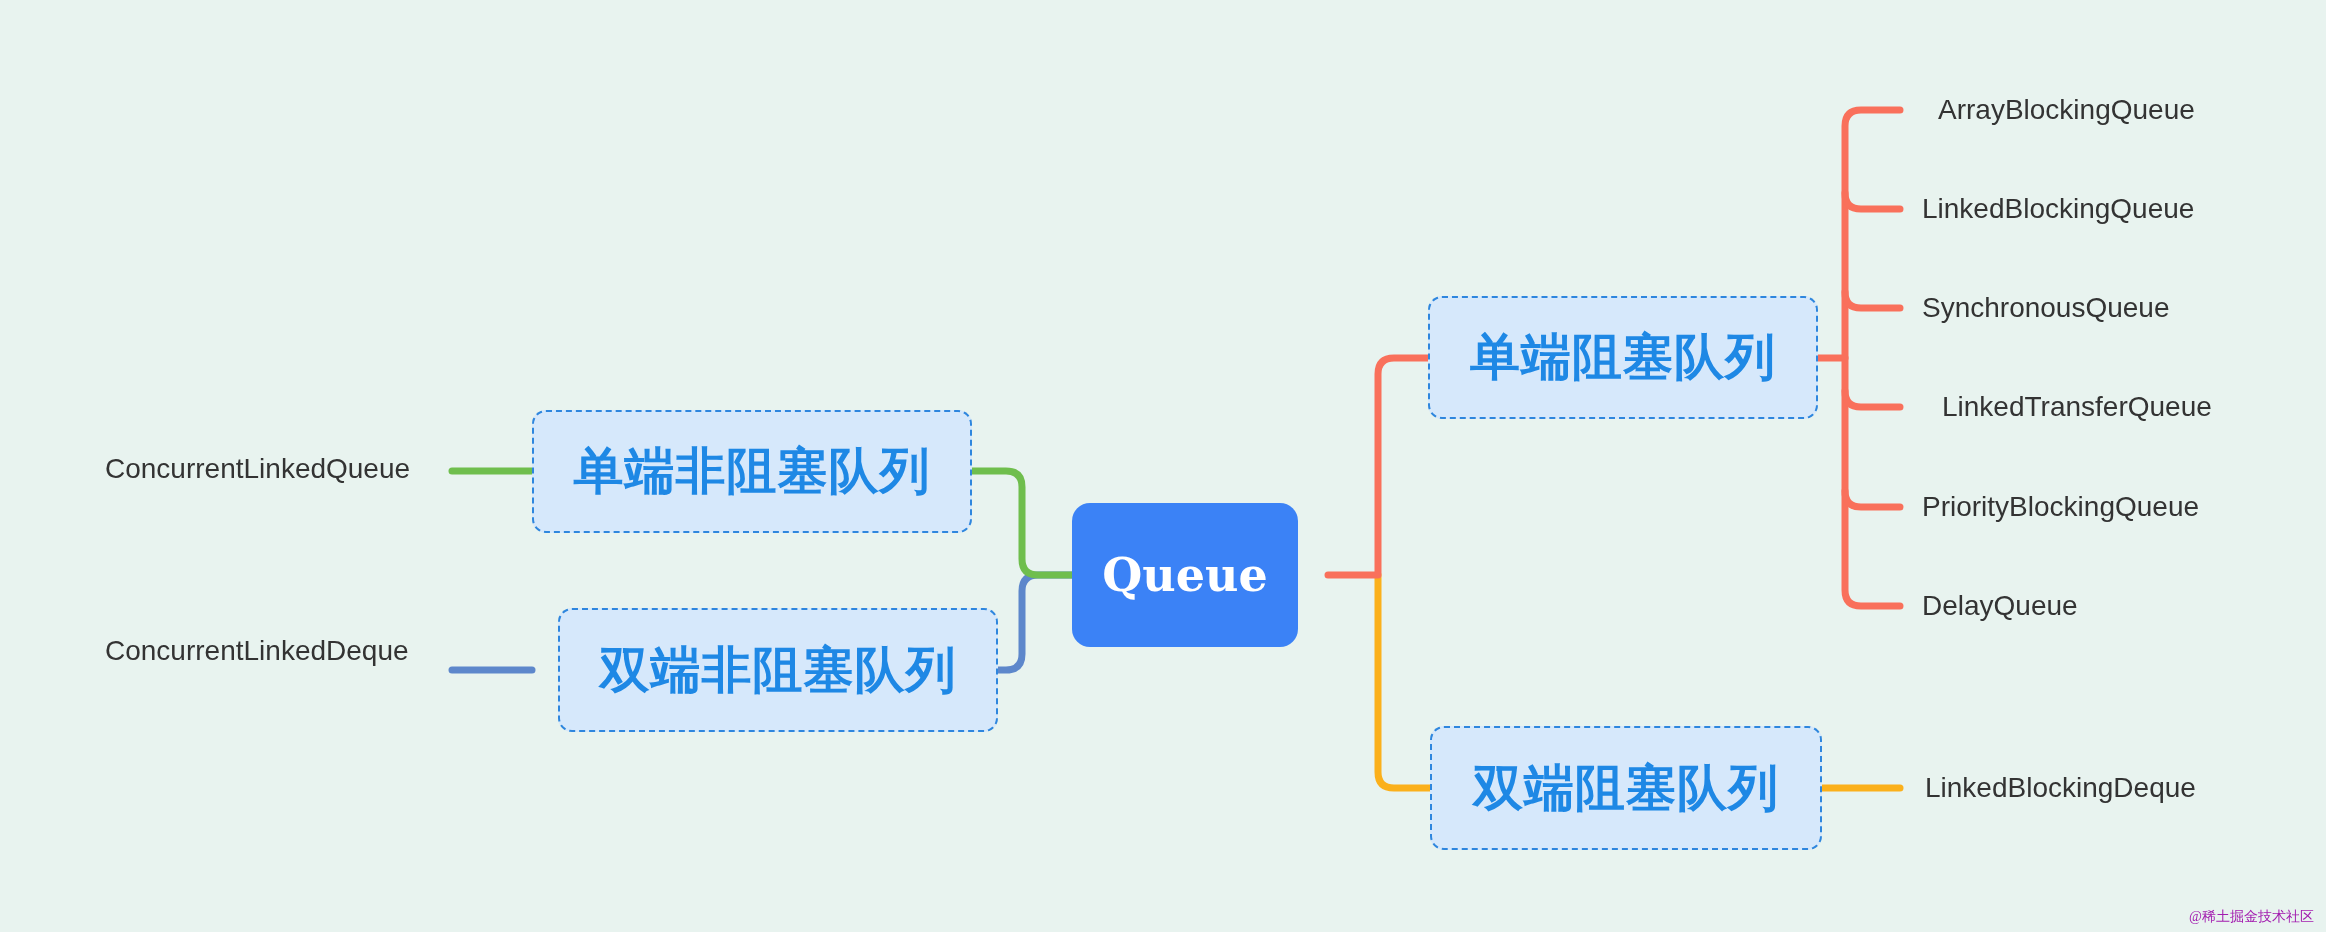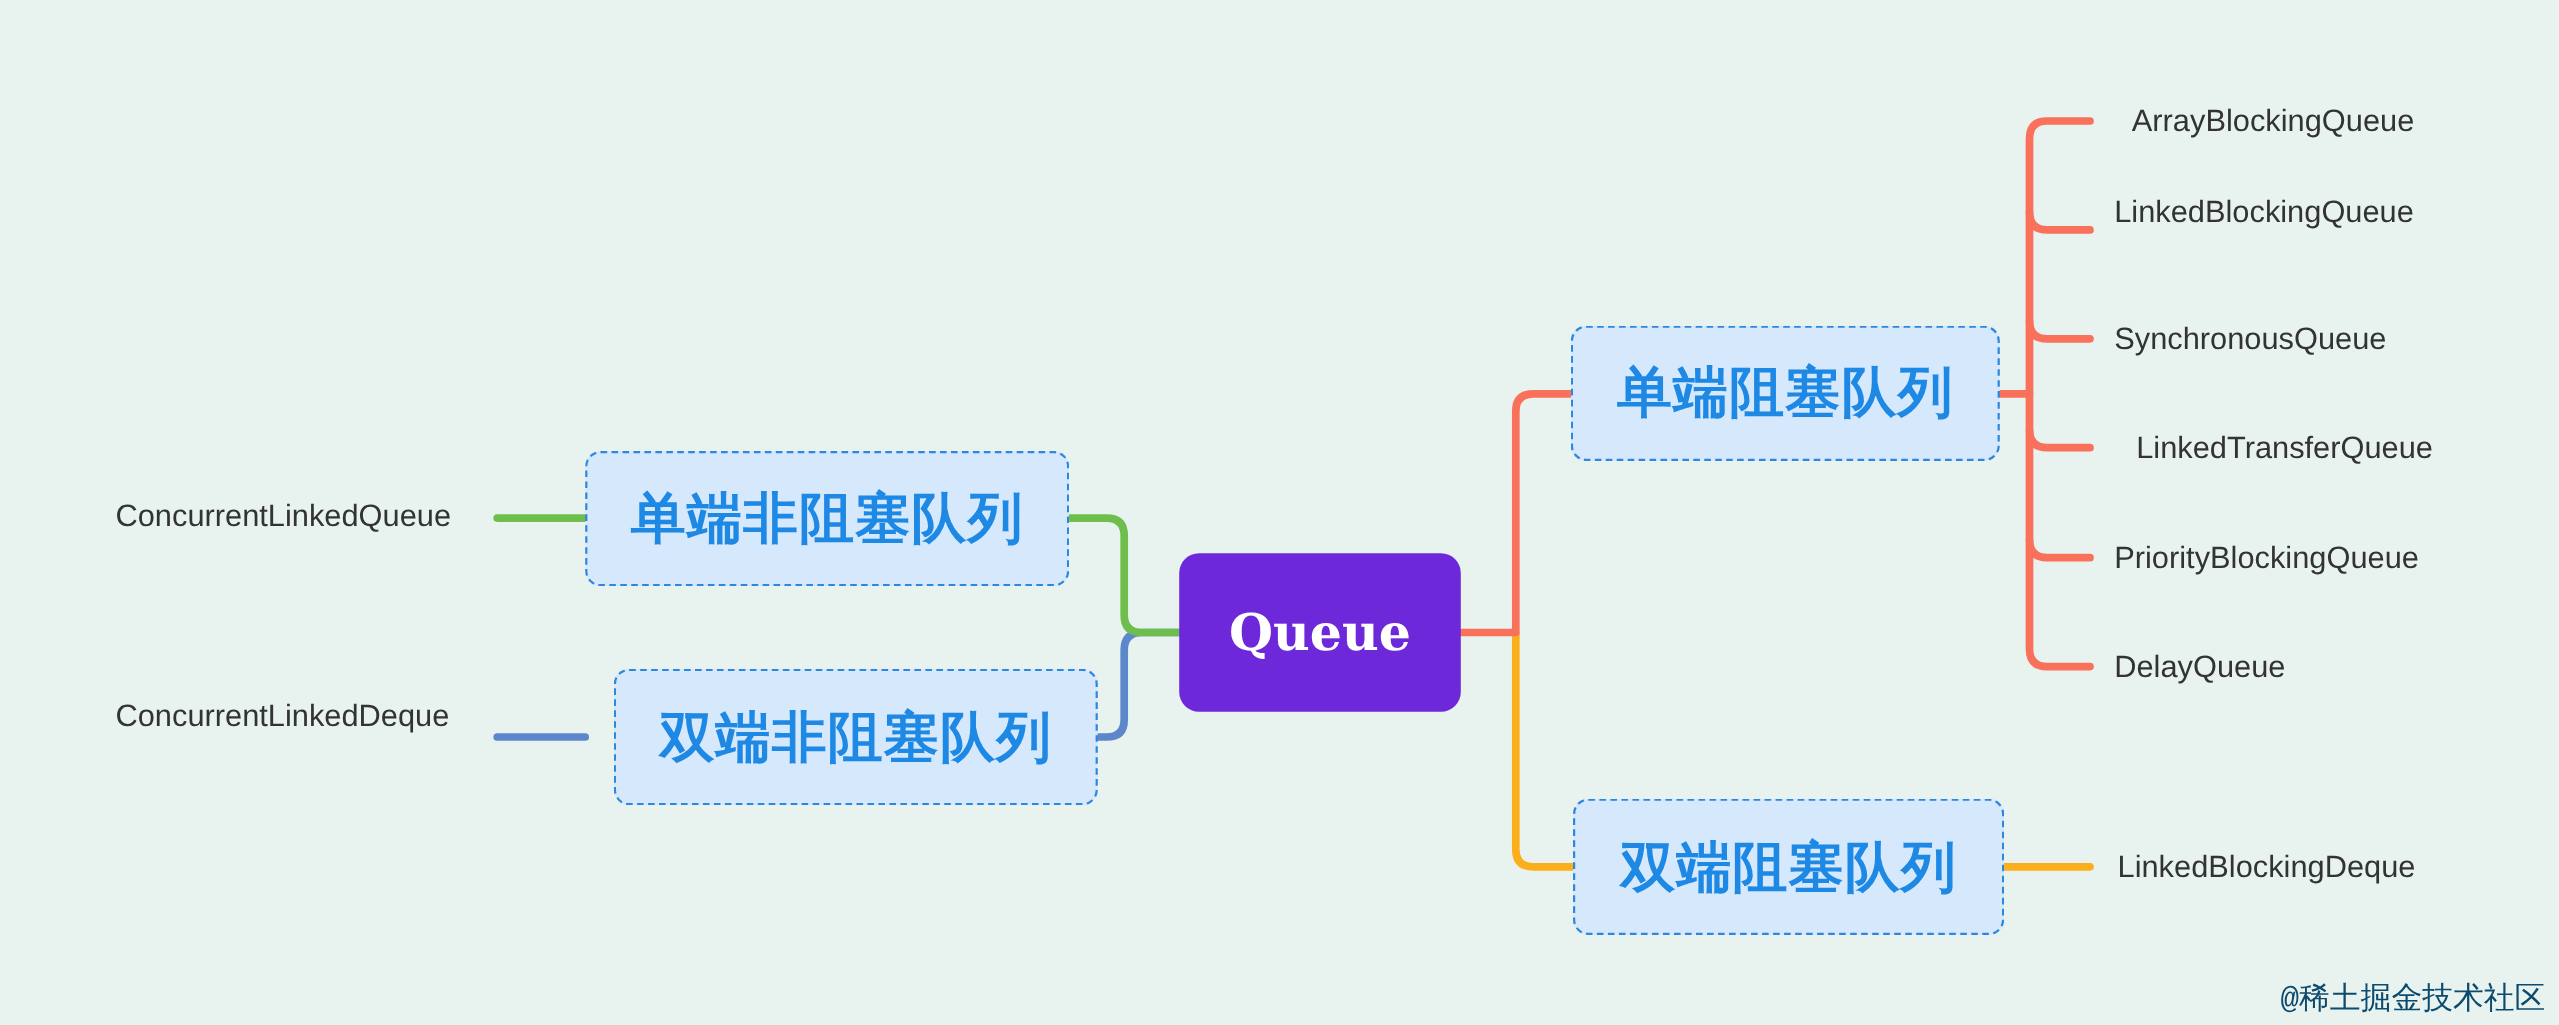--- a/index.html
+++ b/index.html
@@ -25,23 +25,23 @@
   .node {
     position: absolute;
     display: flex;
     align-items: center;
     justify-content: center;
     box-sizing: border-box;
   }
   .root-node {
     left: 1072px;
     top: 503px;
-    width: 256px;
+    width: 226px;
     height: 144px;
-    background: #6d28d9;
+    background: #3b82f6;
     border-radius: 18px;
     color: #ffffff;
     font-family: "DejaVu Serif", serif;
     font-weight: bold;
     font-size: 46px;
   }
   .branch-node {
     background: #d6e8fb;
     border: 2.5px dashed #2e86de;
     border-radius: 14px;
@@ -60,23 +60,23 @@
     color: #333333;
     font-size: 28px;
     line-height: 34px;
     white-space: nowrap;
     font-family: "Liberation Sans", sans-serif;
   }
   .watermark {
     position: absolute;
     right: 12px;
     bottom: 6px;
-    color: #0c4a6e;
-    font-size: 28px;
-    font-family: Liberation Mono, monospace;
+    color: #a21caf;
+    font-size: 14px;
+    font-family: Liberation Serif, serif;
   }
 </style>
 </head>
 <body>
 
 <div class="canvas">
 
   <svg class="connectors" viewBox="0 0 2326 932" fill="none" stroke-linecap="round" stroke-linejoin="round">
 
     <path d="M 1378 575 V 772 Q 1378 788 1394 788 H 1430" stroke="#fbb01b" stroke-width="7"></path>
@@ -111,21 +111,21 @@
     <span>单端非阻塞队列</span>
   </div>
   <div class="node branch-node branch-b4">
     <span>双端非阻塞队列</span>
   </div>
 
   <div class="leaf-label" style="left:105px; top:452px;">ConcurrentLinkedQueue</div>
   <div class="leaf-label" style="left:105px; top:634px;">ConcurrentLinkedDeque</div>
 
   <div class="leaf-label" style="left:1922px; top:93px;margin-left:16px;">ArrayBlockingQueue</div>
-  <div class="leaf-label" style="left:1922px; top:176px;">LinkedBlockingQueue</div>
+  <div class="leaf-label" style="left:1922px; top:192px;">LinkedBlockingQueue</div>
   <div class="leaf-label" style="left:1922px; top:291px;">SynchronousQueue</div>
   <div class="leaf-label" style="left:1922px; top:390px;margin-left:20px;">LinkedTransferQueue</div>
   <div class="leaf-label" style="left:1922px; top:490px;">PriorityBlockingQueue</div>
   <div class="leaf-label" style="left:1922px; top:589px;">DelayQueue</div>
   <div class="leaf-label" style="left:1925px; top:771px;">LinkedBlockingDeque</div>
 
   <div class="watermark">@稀土掘金技术社区</div>
 
 </div>
 

